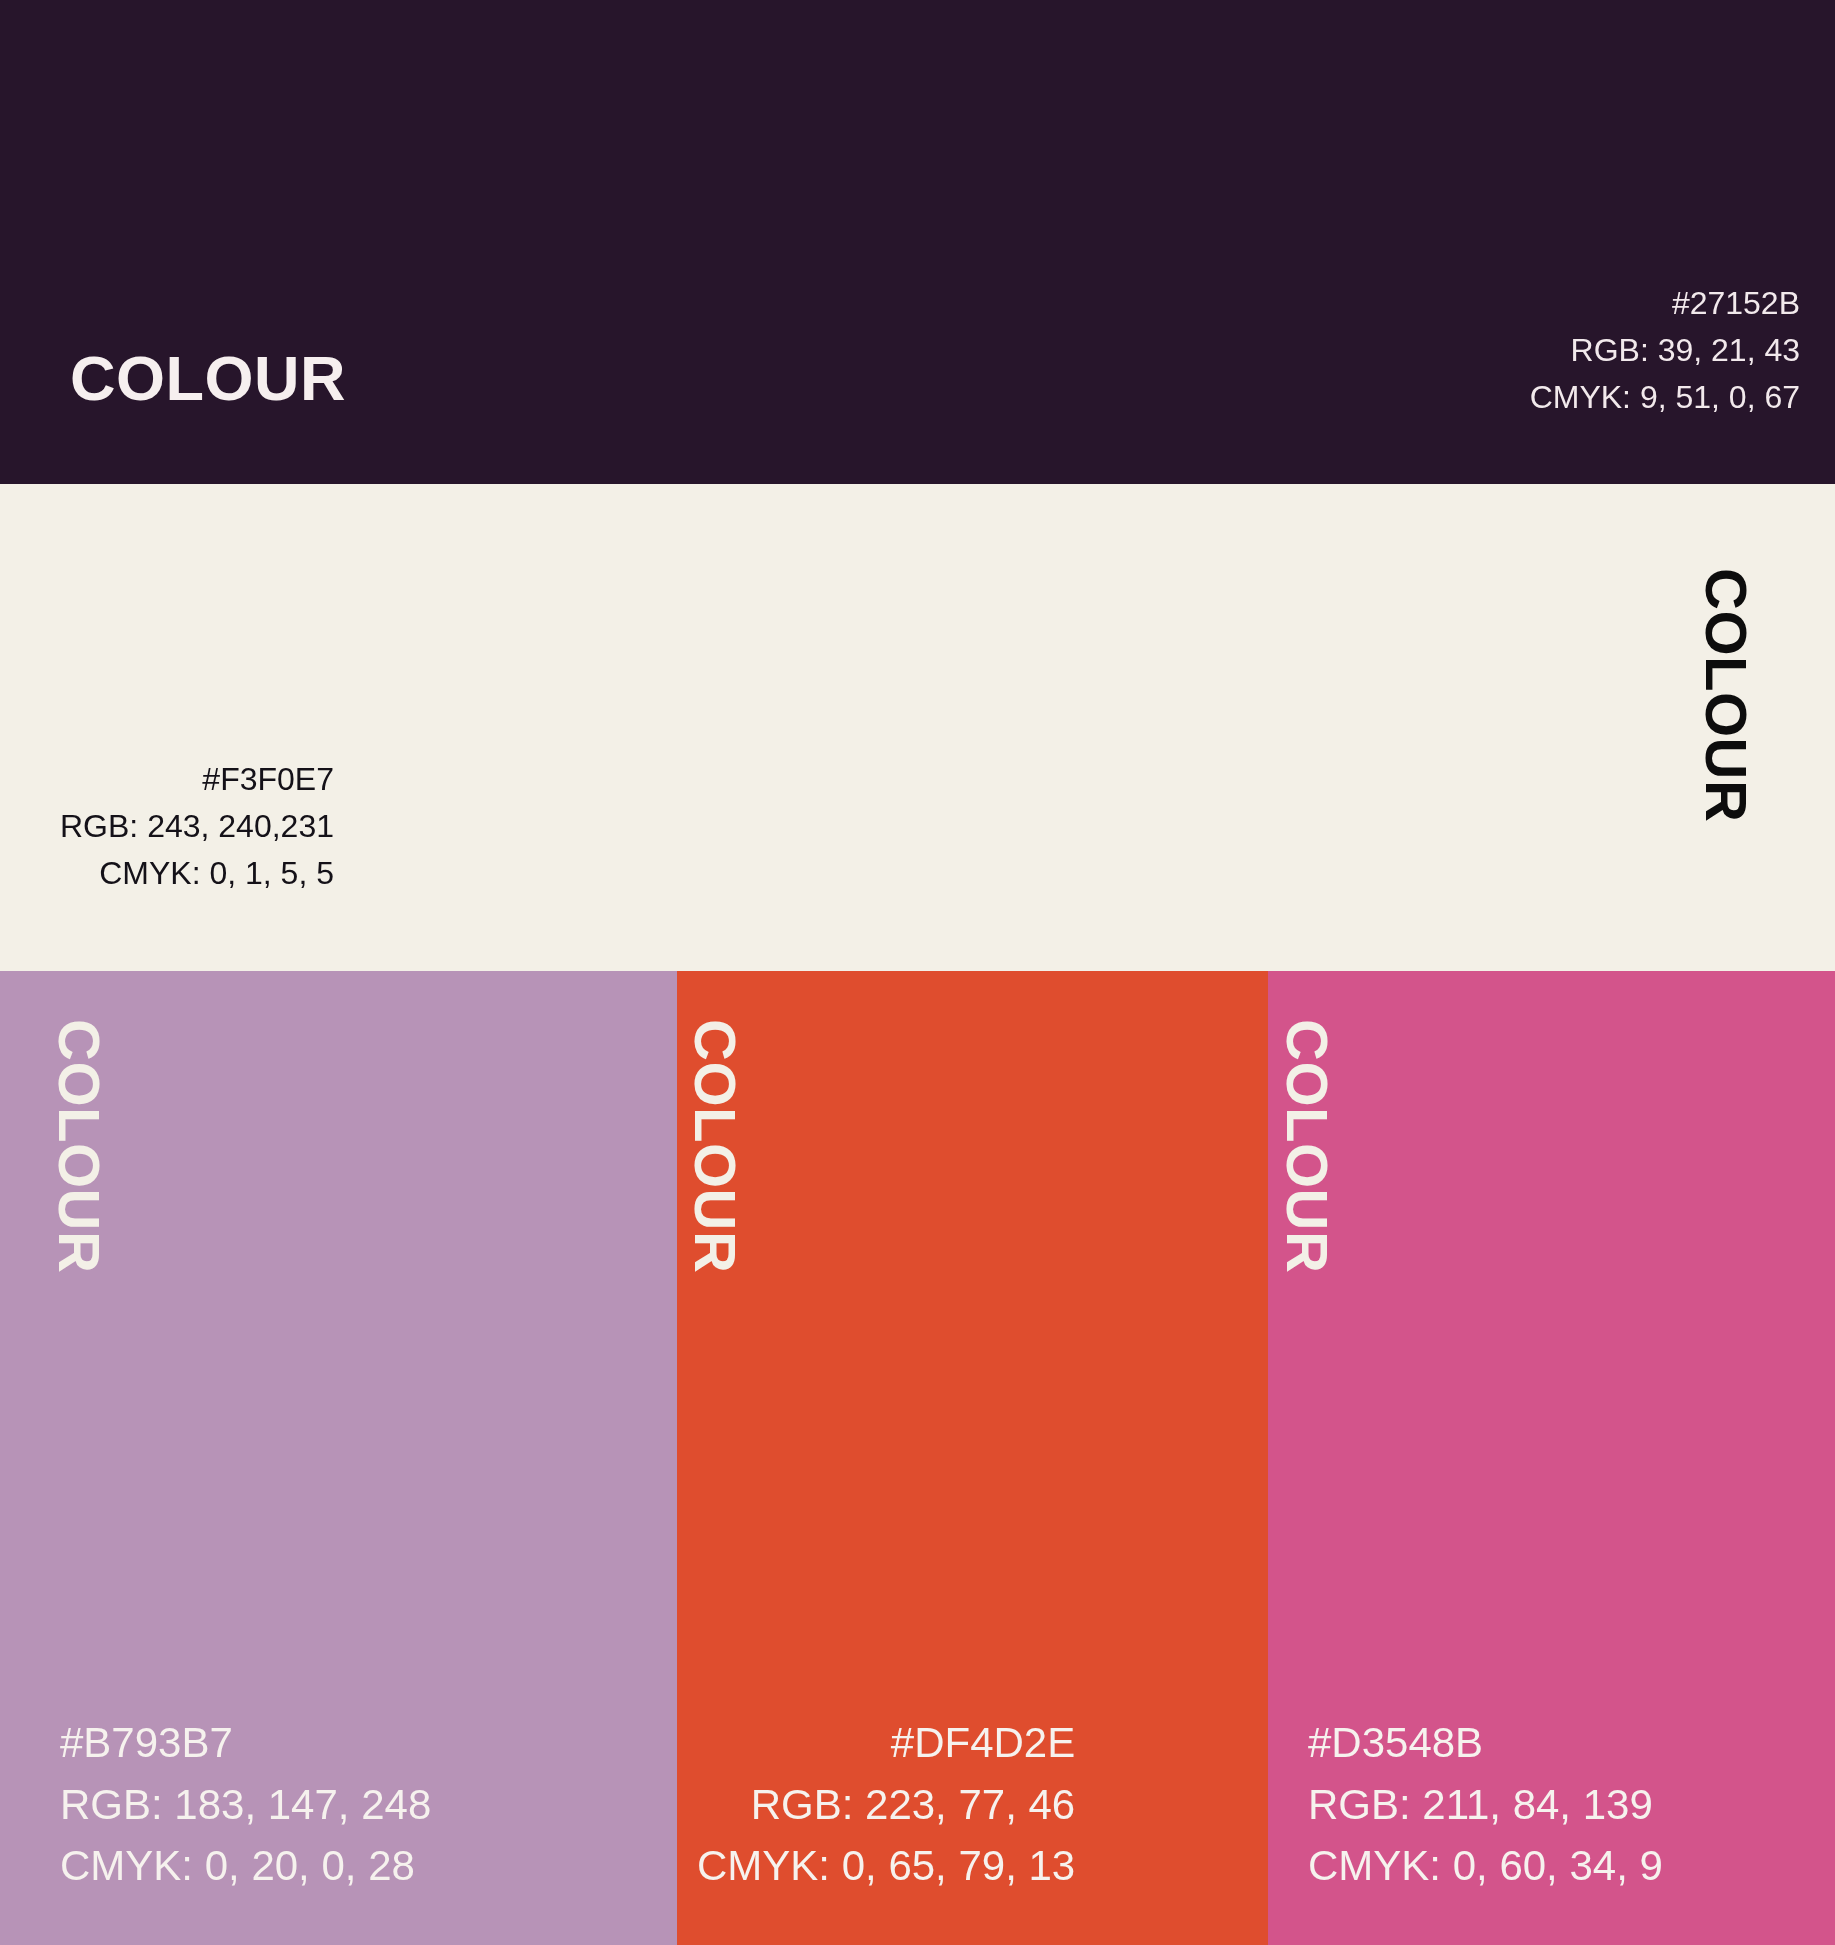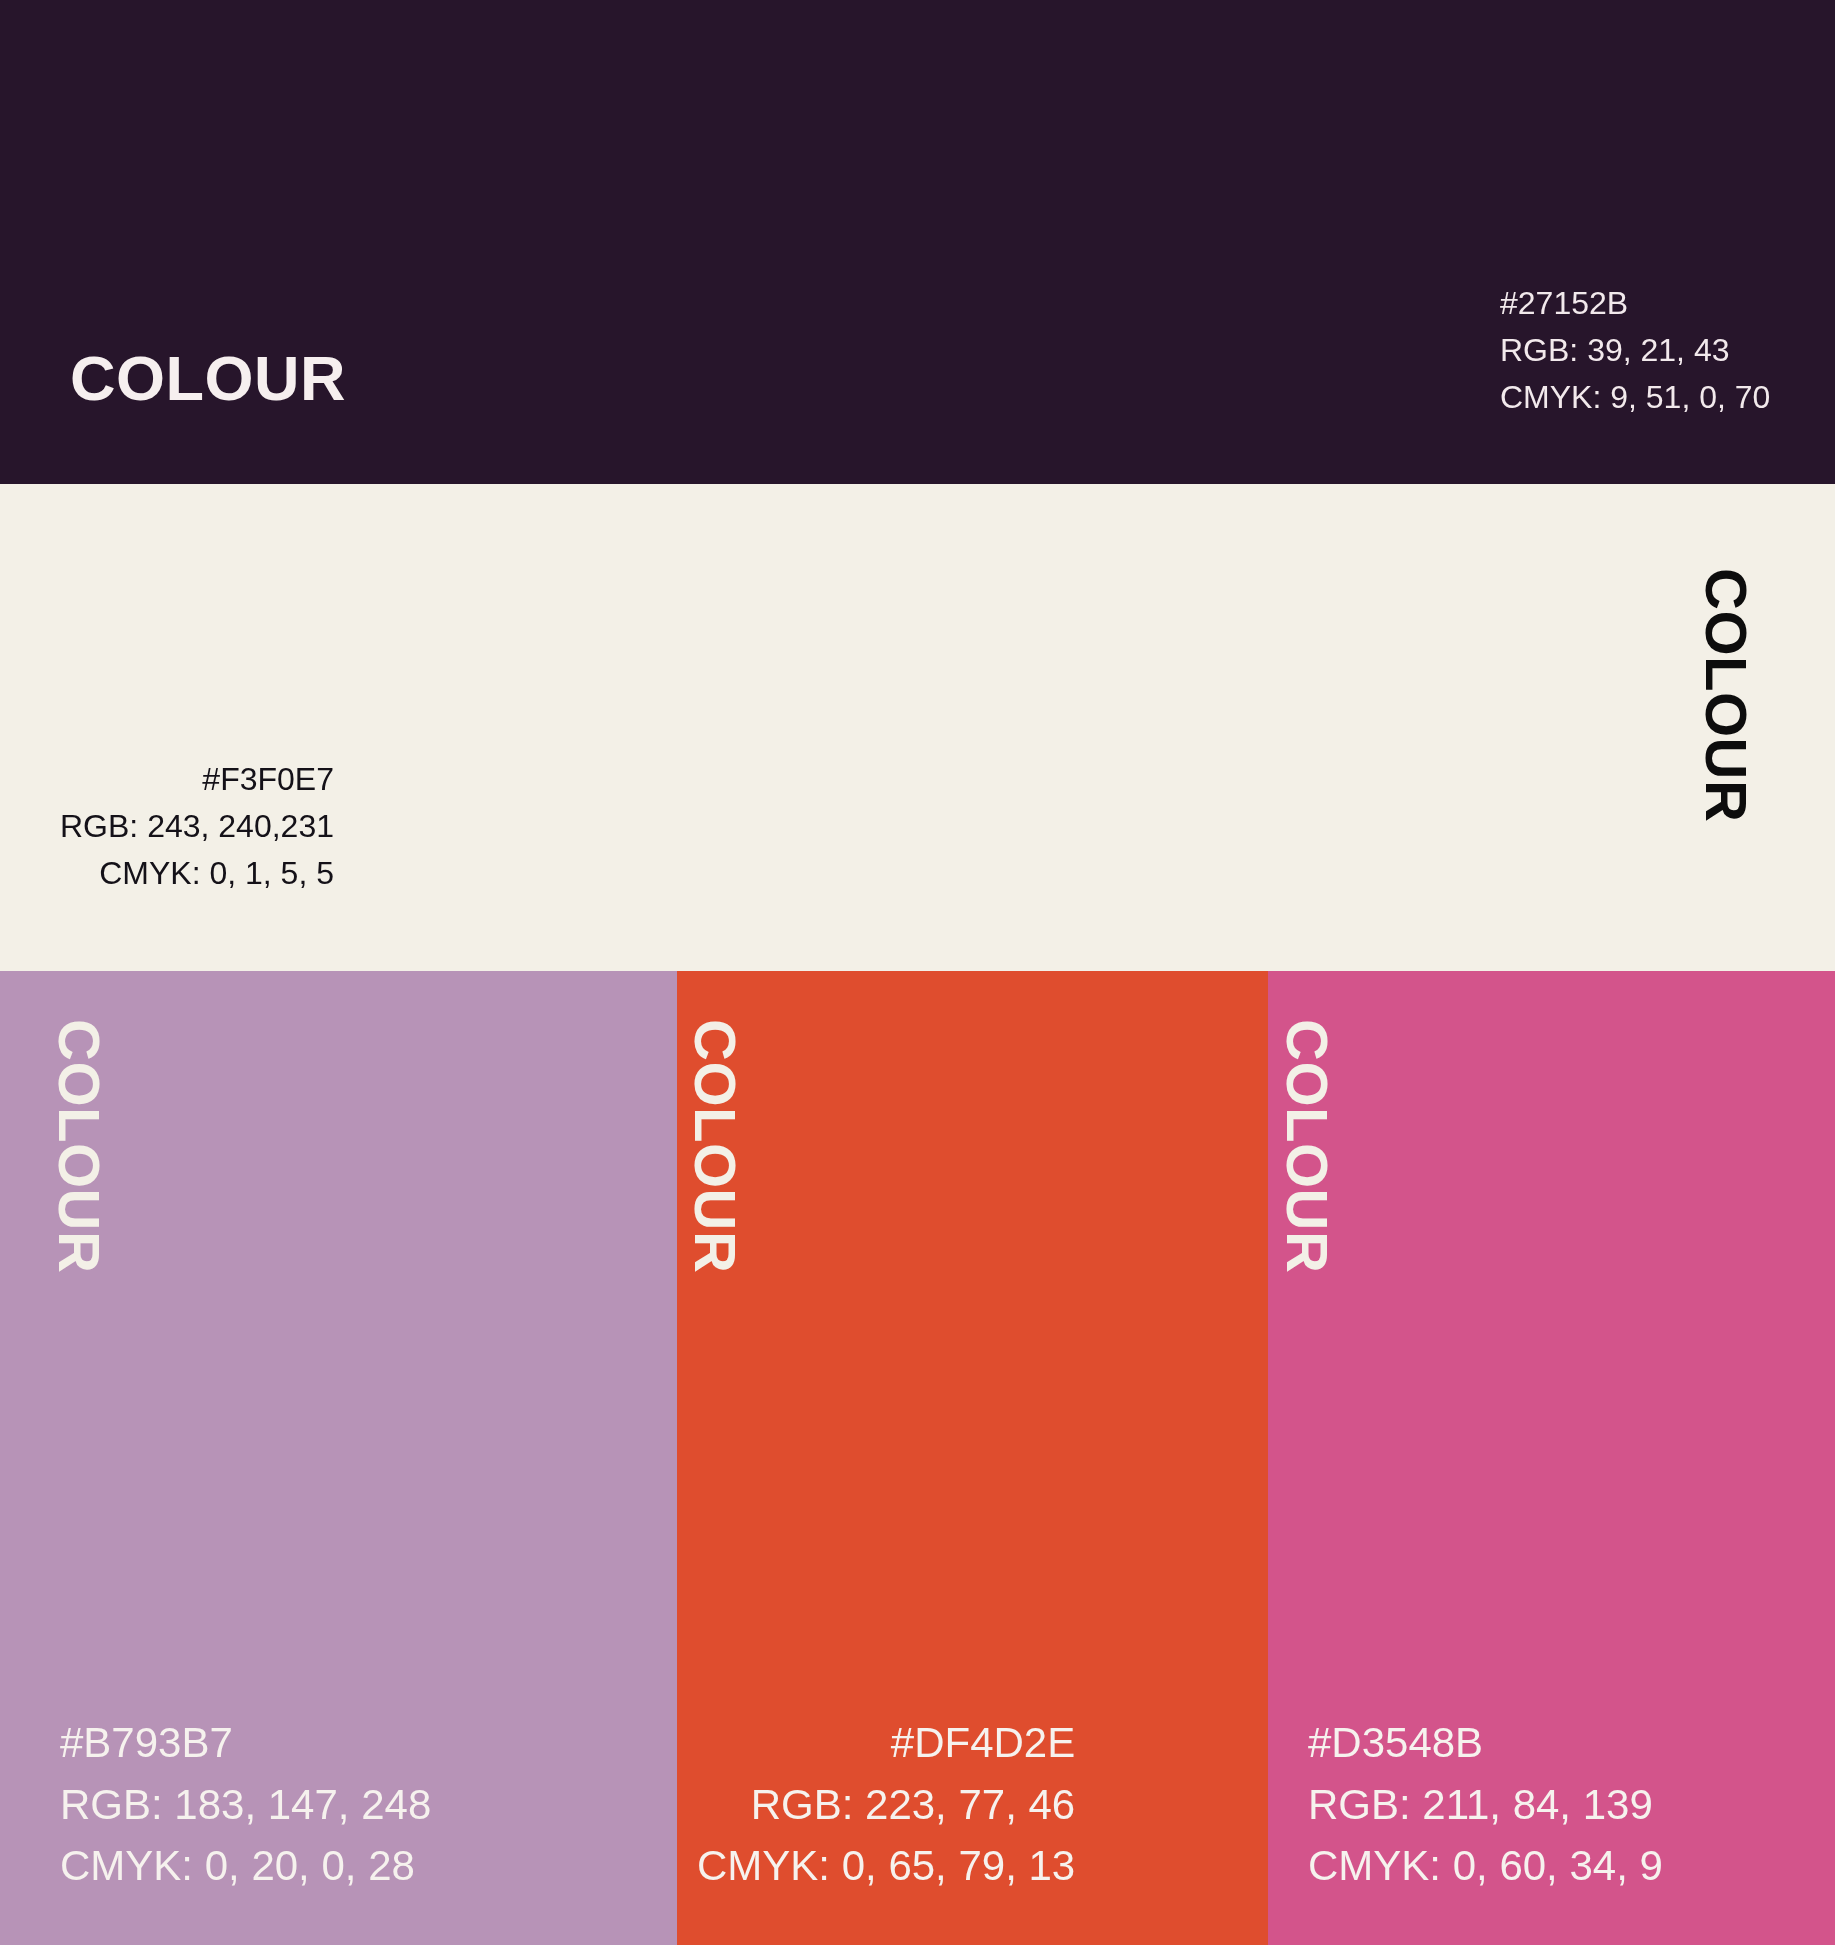--- a/index.html
+++ b/index.html
@@ -27,21 +27,21 @@
     left:70px; top:347px;
     font-size:63px;
     font-weight:bold;
     letter-spacing:0.5px;
     color:#F6EFEF;
     line-height:1;
   }
   .header-spec {
     position:absolute;
     right:35px; top:280px;
-    text-align:left;
+    text-align:right;
     color:#F2E9EC;
     font-size:32px;
     line-height:1.47;
     font-weight:400;
     width:300px;
   }
 
   
   .band-cream {
     position:relative;
@@ -111,21 +111,21 @@
 </head>
 <body>
 
 <div id="page">
 
   <section class="band-header">
     <div class="header-title">COLOUR</div>
     <div class="header-spec">
       <span class="spec-line">#27152B</span>
       <span class="spec-line">RGB: 39, 21, 43</span>
-      <span class="spec-line">CMYK: 9, 51, 0, 70</span>
+      <span class="spec-line">CMYK: 9, 51, 0, 67</span>
     </div>
   </section>
 
   <section class="band-cream">
     <div class="cream-spec">
       <span class="spec-line">#F3F0E7</span>
       <span class="spec-line">RGB: 243, 240,231</span>
       <span class="spec-line">CMYK: 0, 1, 5, 5</span>
     </div>
     <div class="vlabel cream-vlabel">COLOUR</div>

